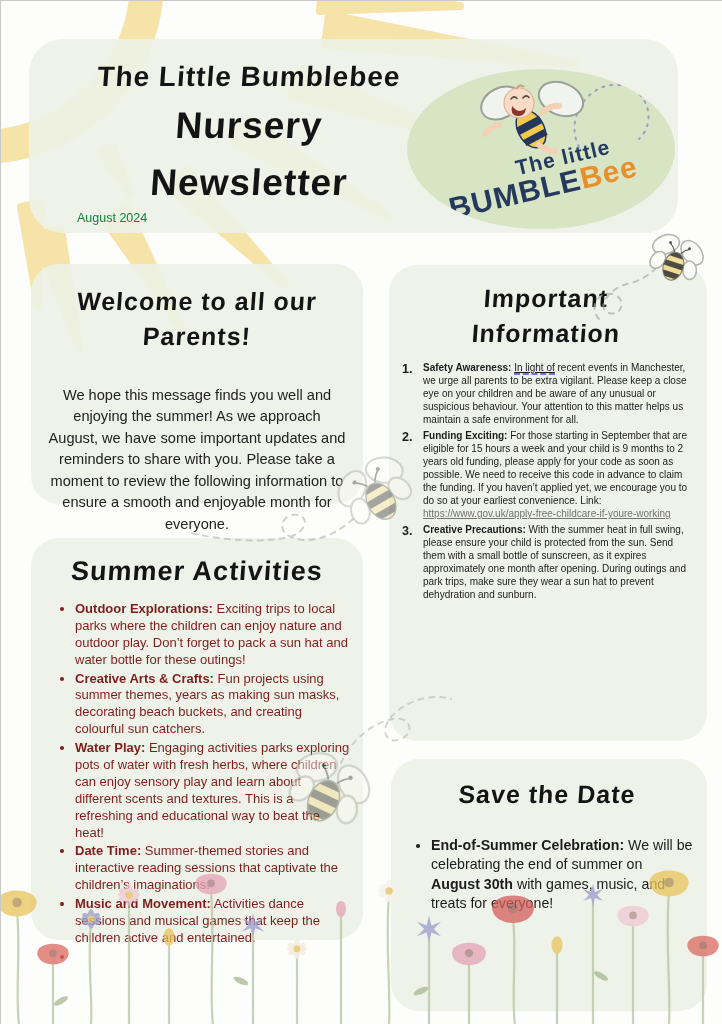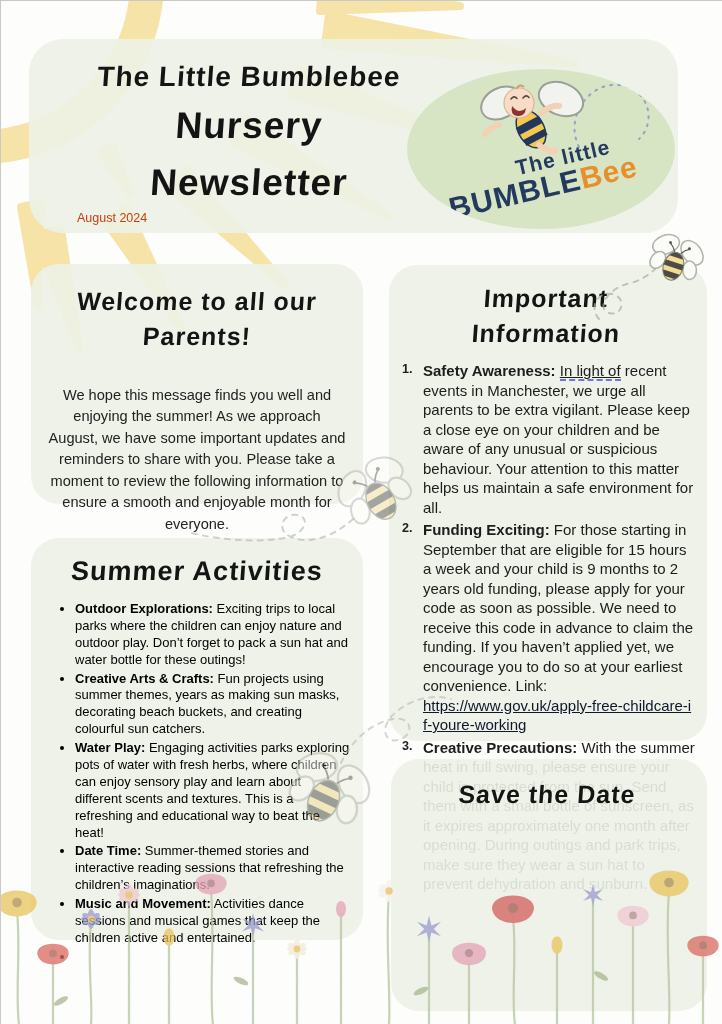--- a/index.html
+++ b/index.html
@@ -11,46 +11,46 @@
   .bee{position:absolute;z-index:3;pointer-events:none;}
   .trail{position:absolute;z-index:3;pointer-events:none;}
   .flowers{position:absolute;left:0;bottom:0;z-index:4;opacity:.8;pointer-events:none;}
   
   .hdr{left:28px;top:38px;width:649px;height:194px;border-radius:34px;}
   .titleblock{position:absolute;left:52px;top:56px;width:392px;text-align:center;z-index:3;}
   .hand{font-weight:700;letter-spacing:1px;transform:skewX(-4deg);color:#141414;}
   .t1{font-size:28px;line-height:40px;}
   .t2{font-size:37px;line-height:57px;}
   .t3{font-size:37px;line-height:57px;}
-  .date{position:absolute;left:76px;top:210px;font-size:12.5px;z-index:3;color:#c2410c;}
+  .date{position:absolute;left:76px;top:210px;font-size:12.5px;z-index:3;color:#15803d;}
   
   .logo{position:absolute;left:406px;top:68px;width:268px;height:160px;background:#d7e5c5;
         border-radius:50%;z-index:3;overflow:hidden;}
   .logo-baby{position:absolute;left:62px;top:4px;}
   .logo-text{position:absolute;left:0;top:82px;width:100%;text-align:center;transform:rotate(-13deg);}
   .logo-l1{font-size:21px;font-weight:700;color:#24395e;padding-left:52px;letter-spacing:1px;}
   .logo-l2{font-size:30px;font-weight:700;letter-spacing:1px;margin-top:-4px;}
   .logo-main{color:#24395e;}
   .logo-accent{color:#e78f2d;}
   .logo-loop{position:absolute;right:16px;top:8px;}
   
   .sect-h{font-size:25px;line-height:35px;text-align:center;}
   .welcome{left:30px;top:263px;width:332px;height:240px;border-radius:28px;padding:20px 16px 0;}
   .welcome-body{margin-top:31px;font-size:14.6px;line-height:1.47;text-align:center;color:#222;}
   .important{left:388px;top:264px;width:318px;height:476px;border-radius:28px;padding:16px 12px 0 8px;}
   .numlist{margin-top:10px;}
   .numrow{display:flex;margin-bottom:3px;}
   .num{width:26px;flex:0 0 26px;font-weight:700;font-size:12.6px;line-height:1.3;text-align:left;padding-left:5px;box-sizing:border-box;}
-  .itext{flex:1;font-size:15px;line-height:1.3;color:#1c1c1c;}
+  .itext{flex:1;font-size:10px;line-height:1.3;color:#1c1c1c;}
   .flag{text-decoration:underline;border-bottom:2px dashed #6f74d8;padding-bottom:0px;}
-  .doclink{display:block;color:#0f172a;text-decoration:underline;word-break:break-all;cursor:pointer;}
+  .doclink{display:block;color:#737373;text-decoration:underline;word-break:break-all;cursor:pointer;}
   .summer{left:30px;top:537px;width:332px;height:402px;border-radius:28px;padding:15px 12px 0;}
   .sum-h{font-size:27px;line-height:36px;}
   .bullets{margin:12px 0 0;padding-left:32px;list-style:disc outside;}
-  .bullets li{font-size:13px;line-height:1.3;margin-bottom:2px;color:#000000;}
+  .bullets li{font-size:13px;line-height:1.3;margin-bottom:2px;color:#7f1d1d;}
   .savedate{left:390px;top:758px;width:316px;height:252px;border-radius:28px;padding:18px 14px 0 10px;}
   .save-list{margin:24px 0 0;padding-left:30px;list-style:disc outside;}
   .save-list li{font-size:14.2px;line-height:1.36;color:#1c1c1c;}
   b{font-weight:700;}
 </style>
 </head>
 <body>
 
 <div class="page">
 
@@ -182,28 +182,31 @@
       </div>
     </div>
   </div>
 
   <div class="panel summer">
     <div class="hand sect-h sum-h">Summer Activities</div>
     <ul class="bullets">
       <li><b>Outdoor Explorations:</b><span> Exciting trips to local parks where the children can enjoy nature and outdoor play. Don’t forget to pack a sun hat and water bottle for these outings!</span></li>
       <li><b>Creative Arts &amp; Crafts:</b><span> Fun projects using summer themes, years as making sun masks, decorating beach buckets, and creating colourful sun catchers.</span></li>
       <li><b>Water Play:</b><span> Engaging activities parks exploring pots of water with fresh herbs, where children can enjoy sensory play and learn about different scents and textures. This is a refreshing and educational way to beat the heat!</span></li>
-      <li><b>Date Time:</b><span> Summer-themed stories and interactive reading sessions that refreshing the children’s imaginations.</span></li>
+      <li><b>Date Time:</b><span> Summer-themed stories and interactive reading sessions that captivate the children’s imaginations.</span></li>
       <li><b>Music and Movement:</b><span> Activities dance sessions and musical games that keep the children active and entertained.</span></li>
       <li><b></b><span></span></li>
     </ul>
   </div>
 
   <div class="panel savedate">
     <div class="hand sect-h">Save the Date</div>
+    <ul class="save-list">
+      <li><b>End-of-Summer Celebration:</b><span> We will be celebrating the end of summer on </span><b>August 30th</b><span> with games, music, and treats for everyone!</span></li>
+    </ul>
   </div>
 
   <svg class="flowers" width="722" height="164" viewBox="0 0 722 164">
     <defs>
       <g id="poppy">
           <path d="M-13,-2 C-15,-14 15,-14 13,-2 C11,9 -11,9 -13,-2 Z"></path>
           <circle cx="0" cy="-3" r="3.2" fill="#6f5648" opacity=".5"></circle>
         </g>
       <g id="daisy">
           <ellipse rx="3.8" ry="10"></ellipse>

